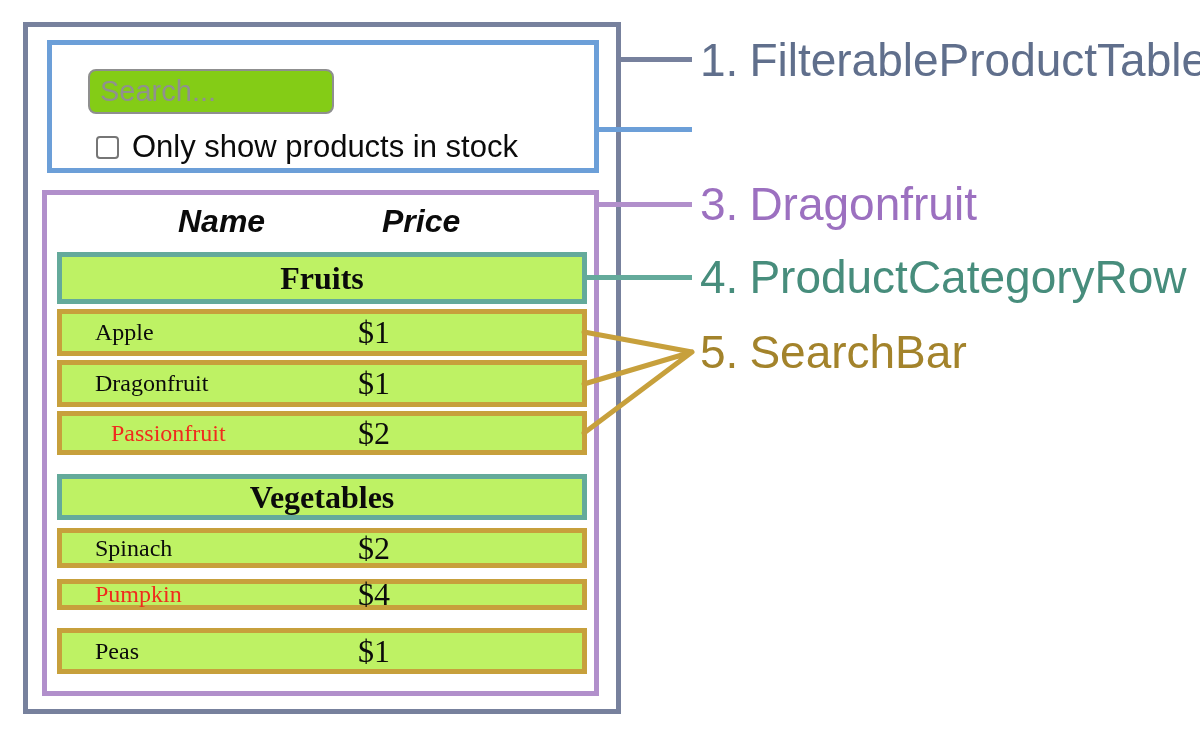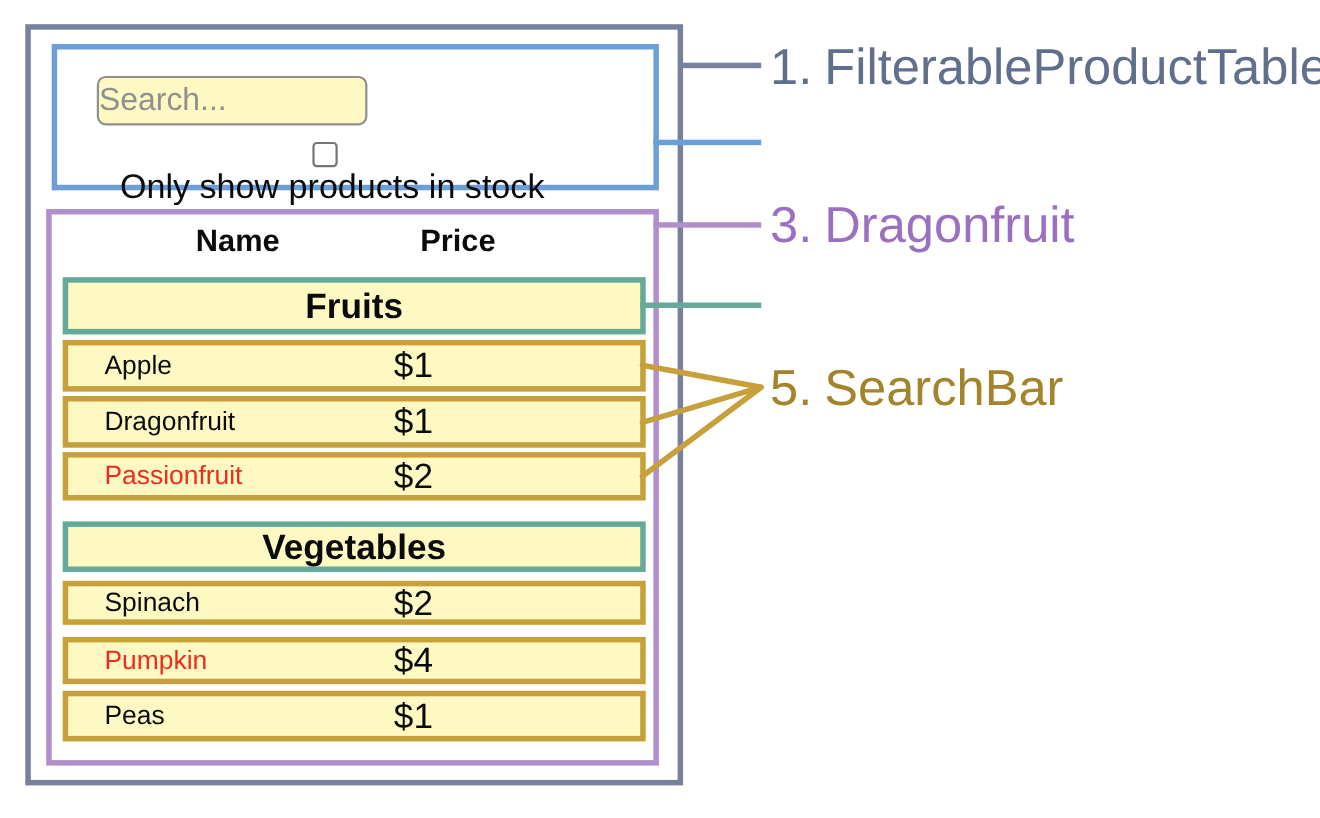--- a/index.html
+++ b/index.html
@@ -7,33 +7,33 @@
     position:relative;width:1200px;height:744px;background:#ffffff;overflow:hidden;
     font-family:"Liberation Sans", sans-serif;color:#0b0b0b;
   }
   .box{position:absolute;box-sizing:border-box;background:transparent;}
   .outer-box{left:23px;top:22px;width:598px;height:692px;border:5px solid #77819D;}
   .searchbar-box{left:47px;top:40px;width:552px;height:133px;border:5px solid #6C9FD8;}
   .producttable-box{left:42px;top:190px;width:557px;height:506px;border:5px solid #B18FCB;}
 
   .search-input{
     position:absolute;left:88px;top:69px;width:246px;height:45px;box-sizing:border-box;
-    border:2px solid #8f8f8f;border-radius:8px;padding:0 0;
-    font-family:"Liberation Sans", sans-serif;font-size:29px;color:#444;background:#fef9c3;outline:none;
+    border:2px solid #8f8f8f;border-radius:8px;padding:0 10px;
+    font-family:"Liberation Sans", sans-serif;font-size:29px;color:#444;background:#84cc16;outline:none;
   }
   .search-input::placeholder{color:#909090;opacity:1;}
-  .checkbox-row{position:absolute;left:96px;top:129px;display:flex;align-items:center;flex-direction:column;}
+  .checkbox-row{position:absolute;left:96px;top:129px;display:flex;align-items:center;}
   .checkbox{width:23px;height:23px;box-sizing:border-box;border:2px solid #767676;border-radius:4px;background:#fff;flex:none;}
   .checkbox-label{margin-left:13px;font-size:31px;white-space:nowrap;color:#0b0b0b;}
 
-  .th{position:absolute;top:203px;font-size:28px;font-weight:bold;white-space:nowrap;}
+  .th{position:absolute;top:203px;font-size:32px;font-weight:bold;white-space:nowrap;font-style:italic;}
   .th-name{left:178px;}
   .th-price{left:382px;}
 
-  .t-row{position:absolute;left:57px;width:530px;box-sizing:border-box;display:flex;align-items:center;background:#fef9c3;}
+  .t-row{position:absolute;left:57px;width:530px;box-sizing:border-box;display:flex;align-items:center;background:#bef264;font-family:Liberation Serif, serif;}
   .category-row{border:5px solid #64AA9B;justify-content:center;}
   .category-row .cat-label{font-size:32px;font-weight:bold;}
   .product-row{border:5px solid #C7A03C;}
   .p-name{margin-left:33px;font-size:24px;white-space:nowrap;}
   .p-price{position:absolute;left:296px;font-size:32px;white-space:nowrap;}
 
   .conn{position:absolute;height:5px;z-index:3;}
   .conn-1{left:619px;top:57px;width:73px;background:#77819D;}
   .conn-2{left:594px;top:127px;width:98px;background:#6C9FD8;}
   .conn-3{left:594px;top:202px;width:98px;background:#B18FCB;}
@@ -65,33 +65,33 @@
     <span class="cat-label">Fruits</span>
   </div>
   <div class="t-row product-row" style="top:309px;height:47px;">
     <span class="p-name">Apple</span>
     <span class="p-price">$1</span>
   </div>
   <div class="t-row product-row" style="top:360px;height:47px;">
     <span class="p-name">Dragonfruit</span>
     <span class="p-price">$1</span>
   </div>
-  <div class="t-row product-row" style="top:411px;height:44px;">
+  <div class="t-row product-row" style="top:411px;height:44px;padding-left:16px;">
     <span class="p-name" style="color: rgb(240, 43, 29);">Passionfruit</span>
     <span class="p-price">$2</span>
   </div>
 
   <div class="t-row category-row" style="top:474px;height:46px;">
     <span class="cat-label">Vegetables</span>
   </div>
   <div class="t-row product-row" style="top:528px;height:40px;">
     <span class="p-name">Spinach</span>
     <span class="p-price">$2</span>
   </div>
-  <div class="t-row product-row" style="top:579px;height:43px;">
+  <div class="t-row product-row" style="top:579px;height:31px;">
     <span class="p-name" style="color: rgb(240, 43, 29);">Pumpkin</span>
     <span class="p-price">$4</span>
   </div>
   <div class="t-row product-row" style="top:628px;height:46px;">
     <span class="p-name">Peas</span>
     <span class="p-price">$1</span>
   </div>
 
   <div class="conn conn-1"></div>
   <div class="conn conn-2"></div>
@@ -100,17 +100,20 @@
   <svg class="arrow-svg" width="150" height="135" viewBox="0 0 150 135">
     <path d="M29 22 L137 42 L29 74 M29 123 L137 42" fill="none" stroke="#C7A03C" stroke-width="5" stroke-linecap="round" stroke-linejoin="miter"></path>
   </svg>
 
   <div class="legend-item" style="top: 36px; color: rgb(96, 111, 140);">
     <span class="l-num">1.</span><span>FilterableProductTable</span>
   </div>
   <div class="legend-item" style="top: 180px; color: rgb(156, 112, 192);">
     <span class="l-num">3.</span><span>Dragonfruit</span>
   </div>
+  <div class="legend-item" style="top: 253px; color: rgb(71, 141, 124);">
+    <span class="l-num">4.</span><span>ProductCategoryRow</span>
+  </div>
   <div class="legend-item" style="top: 328px; color: rgb(163, 131, 43);">
     <span class="l-num">5.</span><span>SearchBar</span>
   </div>
 
 </div>
 
 </body></html>

